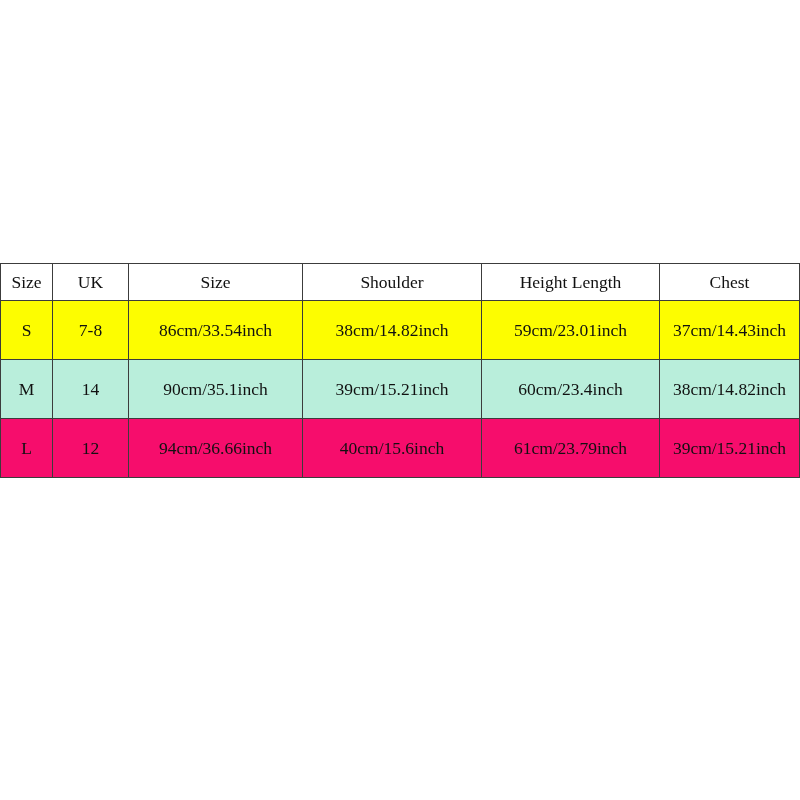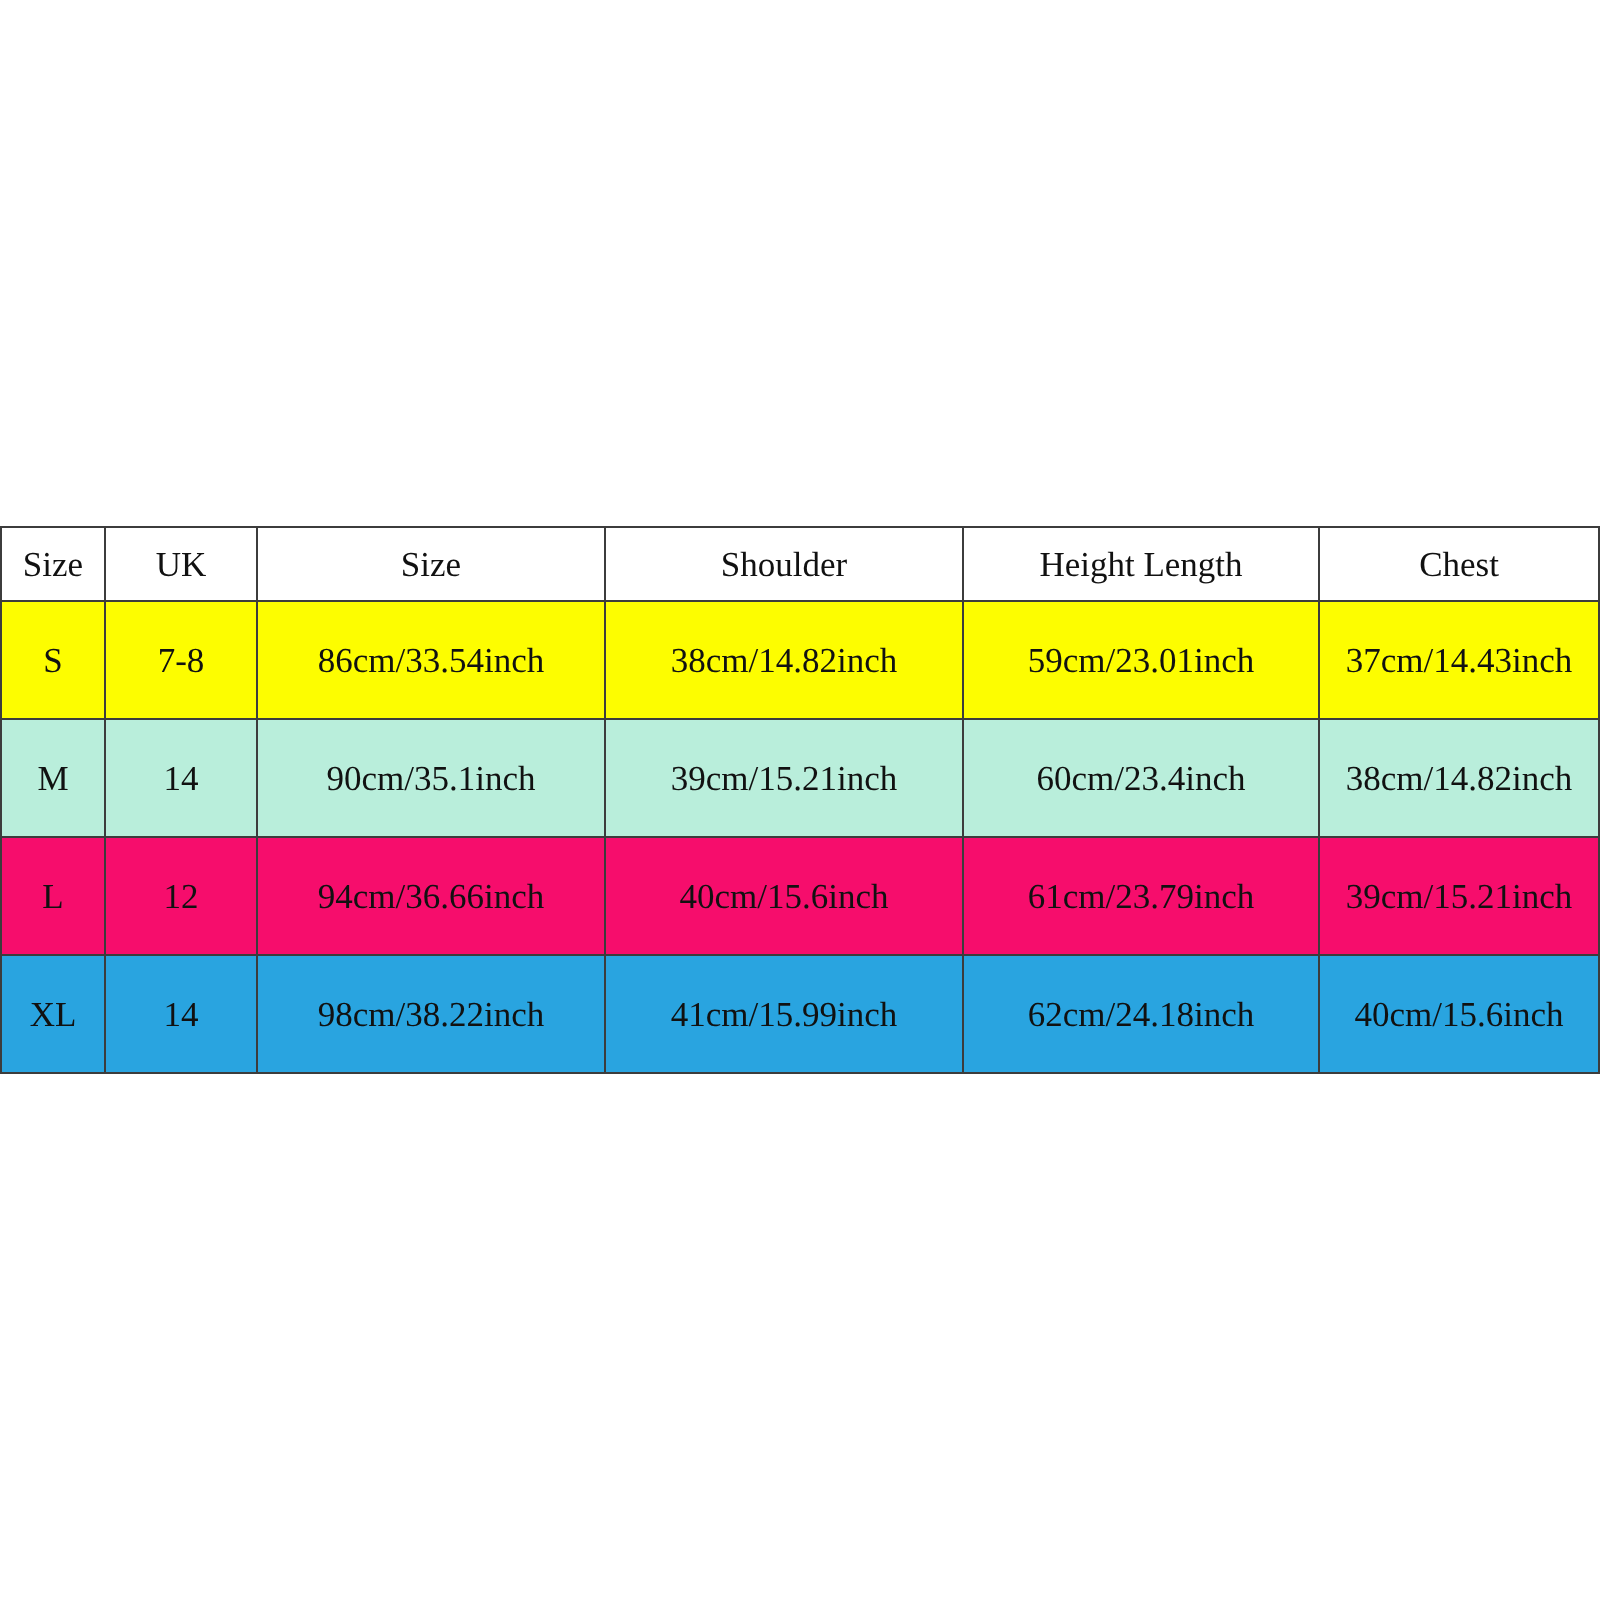--- a/index.html
+++ b/index.html
@@ -85,23 +85,15 @@
         <td>38cm/14.82inch</td>
       </tr>
       <tr style="background: rgb(246, 13, 108);">
         <td>L</td>
         <td>12</td>
         <td>94cm/36.66inch</td>
         <td>40cm/15.6inch</td>
         <td>61cm/23.79inch</td>
         <td>39cm/15.21inch</td>
       </tr>
-      <tr style="background: rgb(41, 164, 224);">
-        <td>XL</td>
-        <td>14</td>
-        <td>98cm/38.22inch</td>
-        <td>41cm/15.99inch</td>
-        <td>62cm/24.18inch</td>
-        <td>40cm/15.6inch</td>
-      </tr>
     </tbody>
   </table>
 </div>
 
 </body></html>

